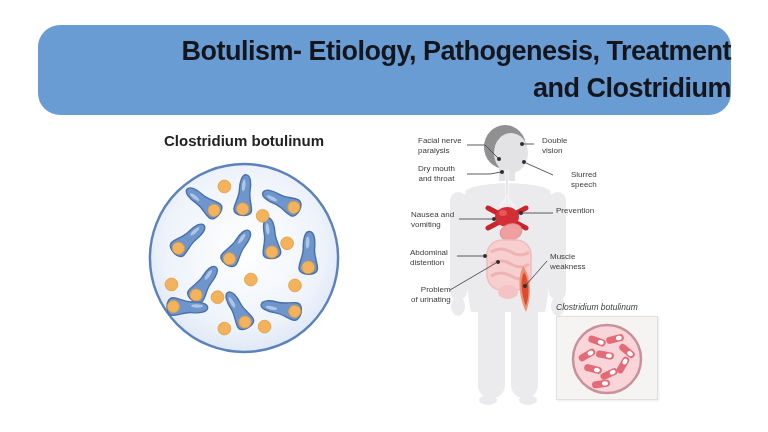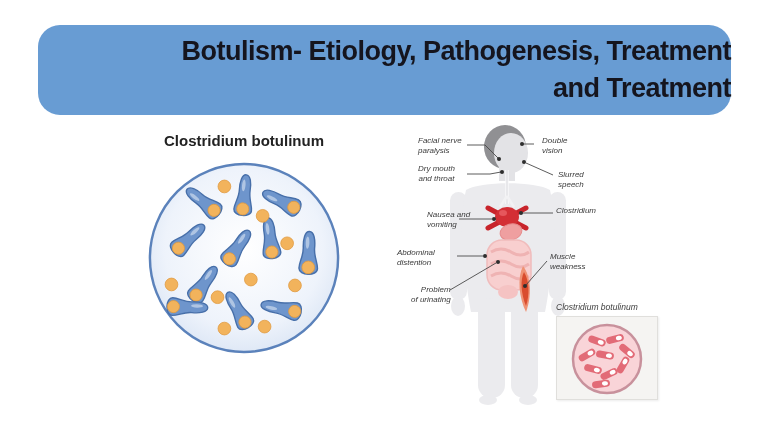--- a/index.html
+++ b/index.html
@@ -12,40 +12,40 @@
           display:flex;flex-direction:column;align-items:flex-end;justify-content:center;}
   .banner .t{font-weight:bold;font-size:27px;line-height:37px;color:var(--banner-text,#15151e);
              letter-spacing:-0.5px;text-align:center;white-space:nowrap;}
 
   
   .bact-caption{position:absolute;left:146px;top:132px;width:196px;text-align:center;
                 font-weight:bold;font-size:15px;color:#222;}
   .bact-fig{position:absolute;left:146px;top:160px;width:196px;height:196px;}
 
   
-  .body-panel{position:absolute;left:390px;top:120px;width:270px;height:300px;font-style:italic;}
+  .body-panel{position:absolute;left:390px;top:120px;width:270px;height:300px;}
   .body-panel svg{position:absolute;left:0;top:0;}
   .sym-label{position:absolute;font-size:8px;line-height:9.5px;color:#3a3a3a;
              white-space:pre-line;}
   .sym-label.r{text-align:left;}
 
   
   .inset-caption{position:absolute;left:556px;top:302px;width:110px;
                  font-size:8.5px;font-style:italic;color:#3f3f3f;}
   .inset-box{position:absolute;left:556px;top:316px;width:100px;height:82px;
              background:#f5f4f2;border:1px solid #e0dfdc;box-shadow:1px 1px 2px rgba(0,0,0,0.08);}
 </style>
 </head>
 <body>
 
 <div id="slide">
 
   <div class="banner">
     <div class="t">Botulism- Etiology, Pathogenesis, Treatment</div>
-    <div class="t">and Treatment</div>
+    <div class="t">and Clostridium</div>
   </div>
 
   <div class="bact-caption">Clostridium botulinum</div>
 
   <div class="bact-fig">
     <svg width="196" height="196" viewBox="0 0 200 200">
       <defs>
         <radialGradient id="dishGrad" cx="50%" cy="45%" r="60%">
           <stop offset="0%" stop-color="#ffffff"></stop>
           <stop offset="70%" stop-color="#eef3fb"></stop>
@@ -150,31 +150,31 @@
         <circle cx="134" cy="42" r="2"></circle>
         <circle cx="131" cy="93" r="2"></circle>
         <circle cx="135" cy="166" r="2"></circle>
       </g>
     </svg>
 
     <div class="sym-label" style="left:28px;top:16px;">Facial nerve
 paralysis</div>
     <div class="sym-label" style="left:28px;top:44px;text-align:center;">Dry mouth
 and throat</div>
-    <div class="sym-label" style="left:37px;top:90px;">Nausea and
+    <div class="sym-label" style="left:21px;top:90px;">Nausea and
 vomiting</div>
-    <div class="sym-label" style="left:7px;top:128px;">Abdominal
+    <div class="sym-label" style="left:20px;top:128px;">Abdominal
 distention</div>
     <div class="sym-label" style="left:21px;top:165px;text-align:right;">Problem
 of urinating</div>
     <div class="sym-label r" style="left:152px;top:16px;">Double
 vision</div>
-    <div class="sym-label r" style="left:168px;top:50px;">Slurred
+    <div class="sym-label r" style="left:181px;top:50px;">Slurred
 speech</div>
-    <div class="sym-label r" style="left:166px;top:86px;">Clostridium</div>
+    <div class="sym-label r" style="left:166px;top:86px;">Prevention</div>
     <div class="sym-label r" style="left:160px;top:132px;">Muscle
 weakness</div>
   </div>
 
   <div class="inset-caption">Clostridium botulinum</div>
   <div class="inset-box">
     <svg width="100" height="82" viewBox="0 0 100 82">
       <defs>
         <g id="rod">
           <rect x="-9" y="-3.5" width="18" height="7" rx="3.5" fill="#e26b77"></rect>

